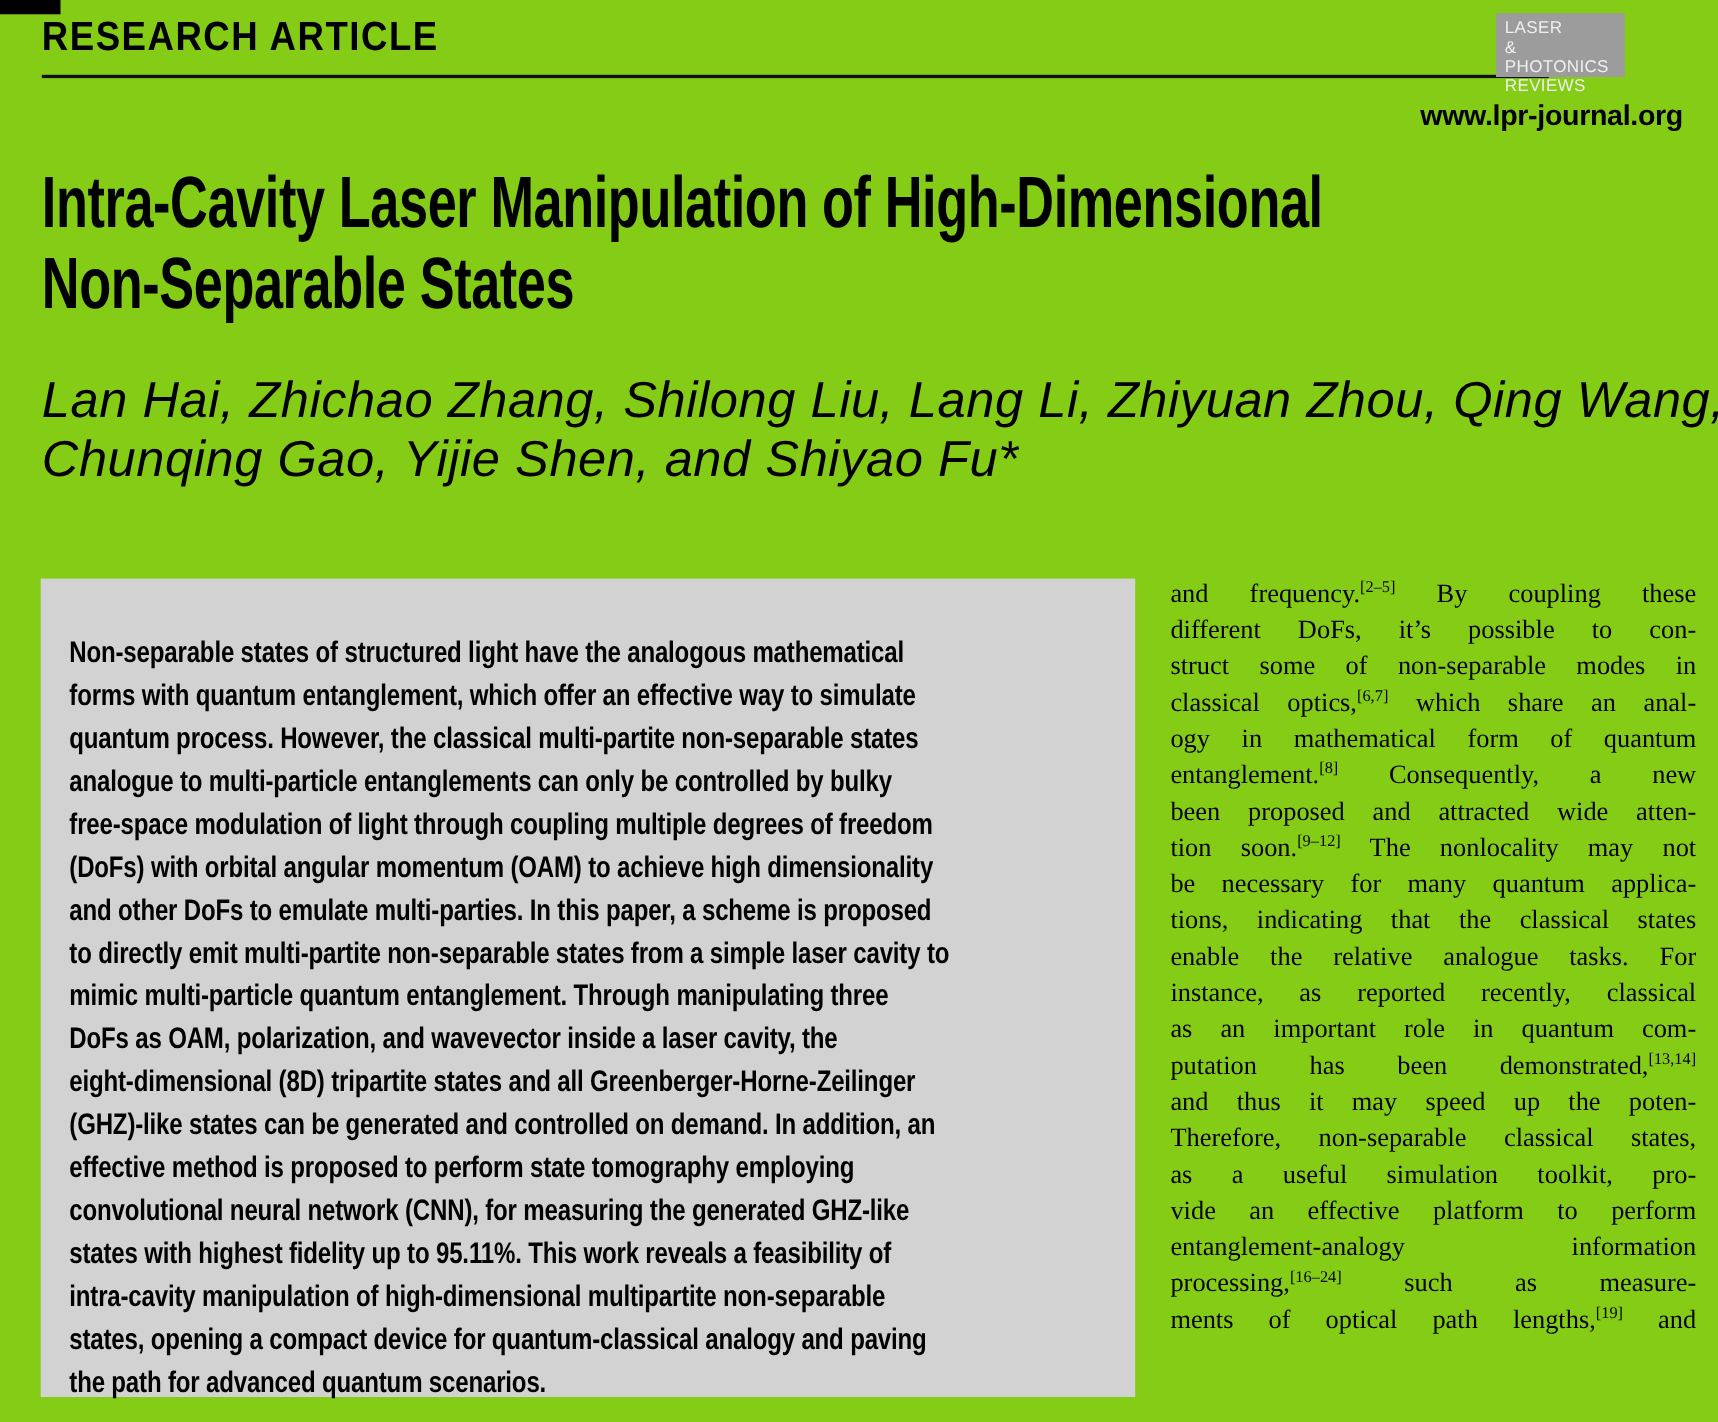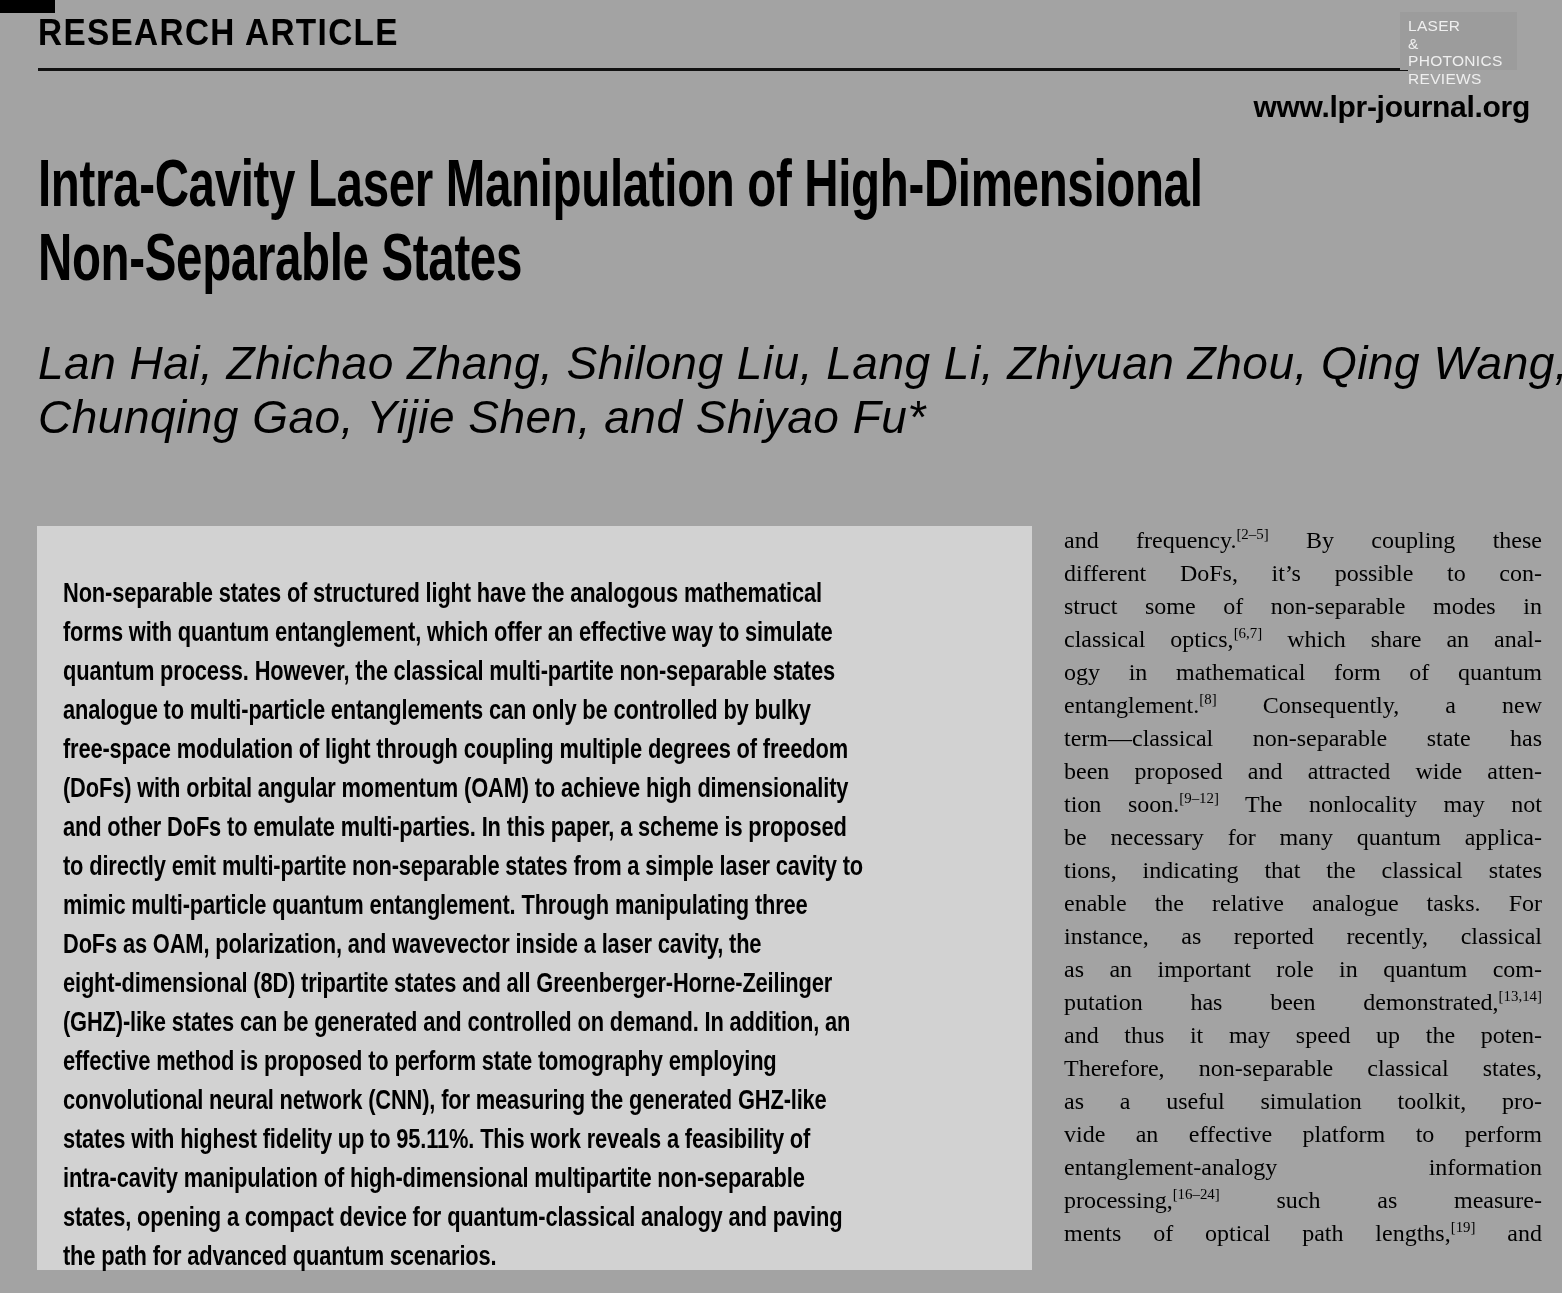--- a/index.html
+++ b/index.html
@@ -1,30 +1,30 @@
 <!DOCTYPE html>
 <html><head>
 <meta charset="utf-8">
 <style>
   html,body{margin:0;padding:0;background:#ffffff;}
-  .page{position:relative;width:1562px;height:1293px;background:#a3a3a3;color:#000;
+  .page{position:relative;width:1562px;height:1293px;background:#84cc16;color:#000;
         font-family:"Liberation Sans",sans-serif;overflow:hidden;}
 
   .corner-mark{position:absolute;left:0;top:0;width:55px;height:13px;background:#000;}
 
   .kicker{position:absolute;left:38px;top:12px;font-size:37px;font-weight:bold;
           letter-spacing:1.5px;white-space:nowrap;transform:scaleX(.9);transform-origin:left top;}
 
   .rule{position:absolute;left:38px;top:68px;width:1370px;height:2.5px;background:#111;}
 
-  .logo{position:absolute;left:1400px;top:12px;width:117px;height:58px;background:#9c9c9c;
+  .logo{position:absolute;left:1360px;top:12px;width:117px;height:58px;background:#9c9c9c;
         color:#efefef;font-size:15.5px;line-height:17.5px;padding:5px 0 0 8px;box-sizing:border-box;
         letter-spacing:.3px;}
 
-  .website{position:absolute;right:32px;top:90px;font-size:30px;font-weight:bold;letter-spacing:-0.3px;}
+  .website{position:absolute;right:32px;top:90px;font-size:26px;font-weight:bold;letter-spacing:-0.3px;}
 
   .title{position:absolute;left:38px;top:146px;margin:0;font-weight:bold;font-size:66px;
          line-height:74px;white-space:nowrap;transform:scaleX(.72);transform-origin:left top;
          letter-spacing:-0.5px;}
 
   .authors{position:absolute;left:38px;top:336px;font-style:italic;font-size:46px;
            line-height:54px;letter-spacing:.5px;white-space:nowrap;}
 
   .abstract-box{position:absolute;left:37px;top:526px;width:995px;height:744px;
                 background:#d2d2d2;padding:48px 26px 0 26px;box-sizing:border-box;}
@@ -86,21 +86,20 @@
       <div class="abstract-line">the path for advanced quantum scenarios.</div>
     </div>
 
   <div class="right-col">
       <div class="right-line">and frequency.<sup>[2–5]</sup> By coupling these</div>
       <div class="right-line">different DoFs, it’s possible to con-</div>
       <div class="right-line">struct some of non-separable modes in</div>
       <div class="right-line">classical optics,<sup>[6,7]</sup> which share an anal-</div>
       <div class="right-line">ogy in mathematical form of quantum</div>
       <div class="right-line">entanglement.<sup>[8]</sup> Consequently, a new</div>
-      <div class="right-line">term—classical non-separable state has</div>
       <div class="right-line">been proposed and attracted wide atten-</div>
       <div class="right-line">tion soon.<sup>[9–12]</sup> The nonlocality may not</div>
       <div class="right-line">be necessary for many quantum applica-</div>
       <div class="right-line">tions, indicating that the classical states</div>
       <div class="right-line">enable the relative analogue tasks. For</div>
       <div class="right-line">instance, as reported recently, classical</div>
       <div class="right-line">as an important role in quantum com-</div>
       <div class="right-line">putation has been demonstrated,<sup>[13,14]</sup></div>
       <div class="right-line">and thus it may speed up the poten-</div>
       <div class="right-line">Therefore, non-separable classical states,</div>

